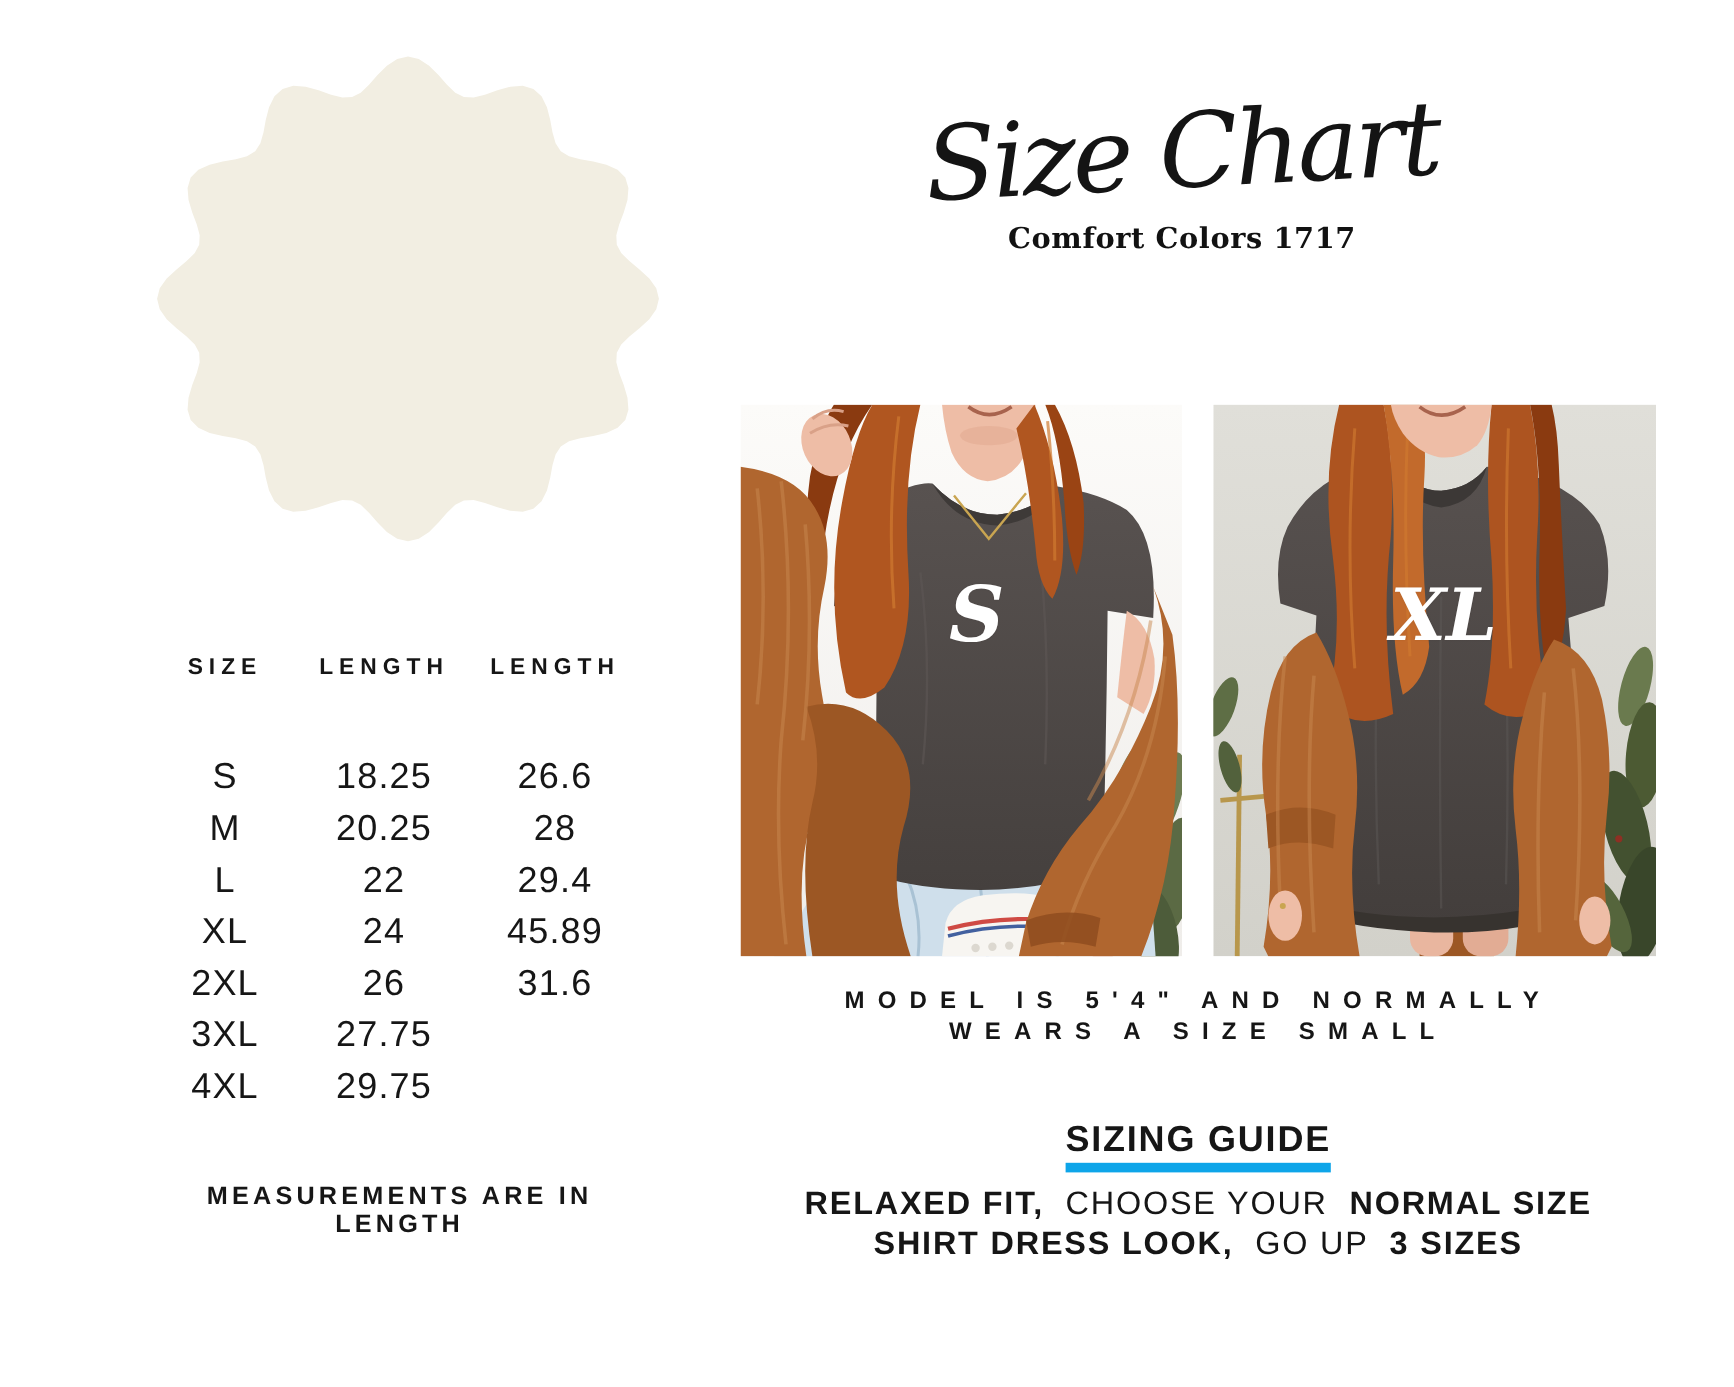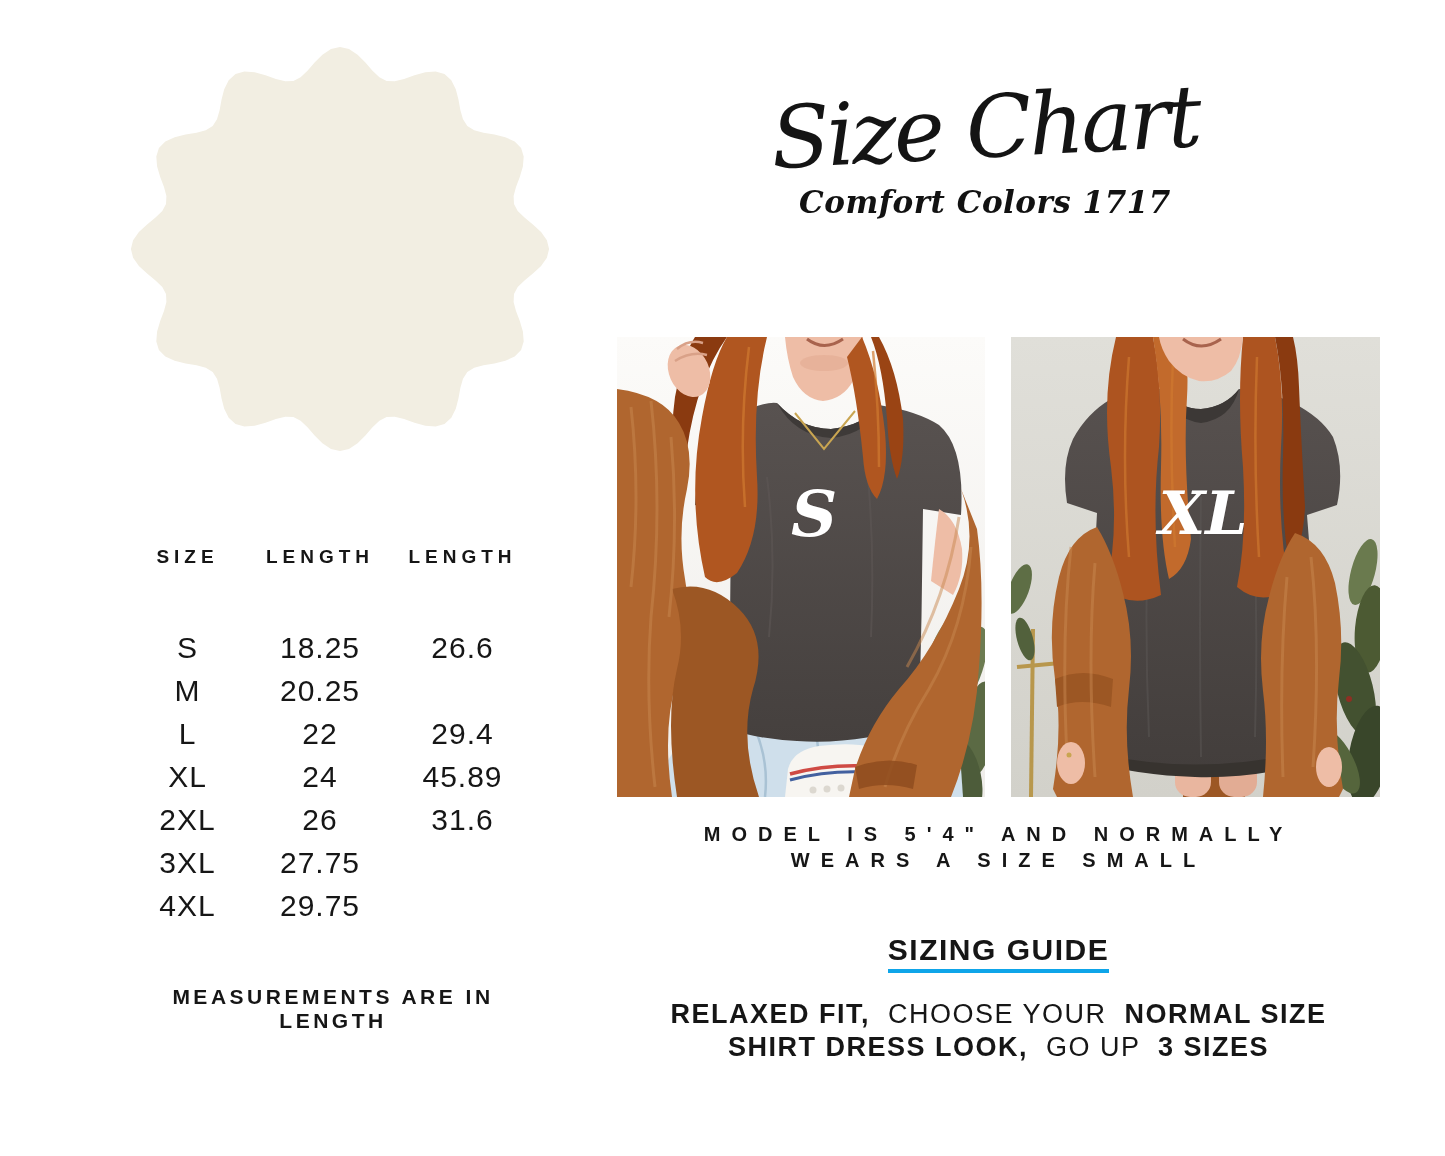--- a/index.html
+++ b/index.html
@@ -11,22 +11,22 @@
   .flower { position:absolute; left:130px; top:46px; width:420px; height:406px; }
 
   
   .title-block { position:absolute; left:700px; top:74px; width:570px; text-align:center; }
   .script-title {
     font-family:"DejaVu Serif", serif; font-style:italic; font-weight:400;
     font-size:86px; letter-spacing:-3px; color:#141414;
     transform:rotate(-3deg); line-height:1.25;
   }
   .subtitle {
-    font-family:"DejaVu Serif", serif; font-size:31px; font-weight:700;
-    letter-spacing:0.5px; color:#121212; margin-top:2px;font-style:italic;
+    font-family:"DejaVu Serif", serif; font-size:24px; font-weight:700;
+    letter-spacing:0.5px; color:#121212; margin-top:2px;
   }
 
   
   .table-block { position:absolute; left:115px; top:545px; width:430px; }
   .thead { display:grid; grid-template-columns:145px 120px 165px; font-weight:700;
            font-size:19px; letter-spacing:5px; line-height:24px; text-align:center; }
   .tbody { margin-top:57px; }
   .trow  { display:grid; grid-template-columns:145px 120px 165px; font-size:30px;
            letter-spacing:1px; line-height:43px; text-align:center; font-weight:500; }
   .footnote { margin-top:58px; text-align:center; font-weight:700; font-size:21px;
@@ -46,23 +46,23 @@
   .letter-xl { left:192px; top:176px; font-size:60px; }
 
   
   .photo-caption { position:absolute; left:617px; top:821px; width:763px; text-align:center;
                    font-weight:600; font-size:20px; letter-spacing:11px; line-height:26px; }
   .photo-caption .line2 { letter-spacing:11px; }
 
   
   .sizing-guide { position:absolute; left:617px; top:933px; width:763px; text-align:center; }
   .sizing-guide .heading { display:inline-block; font-weight:700; font-size:30px;
-                           letter-spacing:1.5px; border-bottom:4px solid #0ea5e9;
+                           letter-spacing:1.5px; border-bottom:8px solid #0ea5e9;
                            padding-bottom:2px; }
-  .guide-lines { margin-top:25px; font-size:27px; line-height:33px; letter-spacing:1.5px;text-align:center; }
+  .guide-lines { margin-top:10px; font-size:27px; line-height:33px; letter-spacing:1.5px;text-align:center; }
   .guide-line .seg { display:inline; }
   .guide-line .b { font-weight:700; }
   .guide-line .r { font-weight:400; }
   .guide-line .seg + .seg { margin-left:9px; }
 </style>
 </head>
 <body>
 
 <div class="page">
 
@@ -83,20 +83,21 @@
     </div>
     <div class="tbody">
       <div class="trow">
         <span>S</span>
         <span>18.25</span>
         <span>26.6</span>
       </div>
       <div class="trow">
         <span>M</span>
         <span>20.25</span>
+        <span>28</span>
       </div>
       <div class="trow">
         <span>L</span>
         <span>22</span>
         <span>29.4</span>
       </div>
       <div class="trow">
         <span>XL</span>
         <span>24</span>
         <span>45.89</span>

